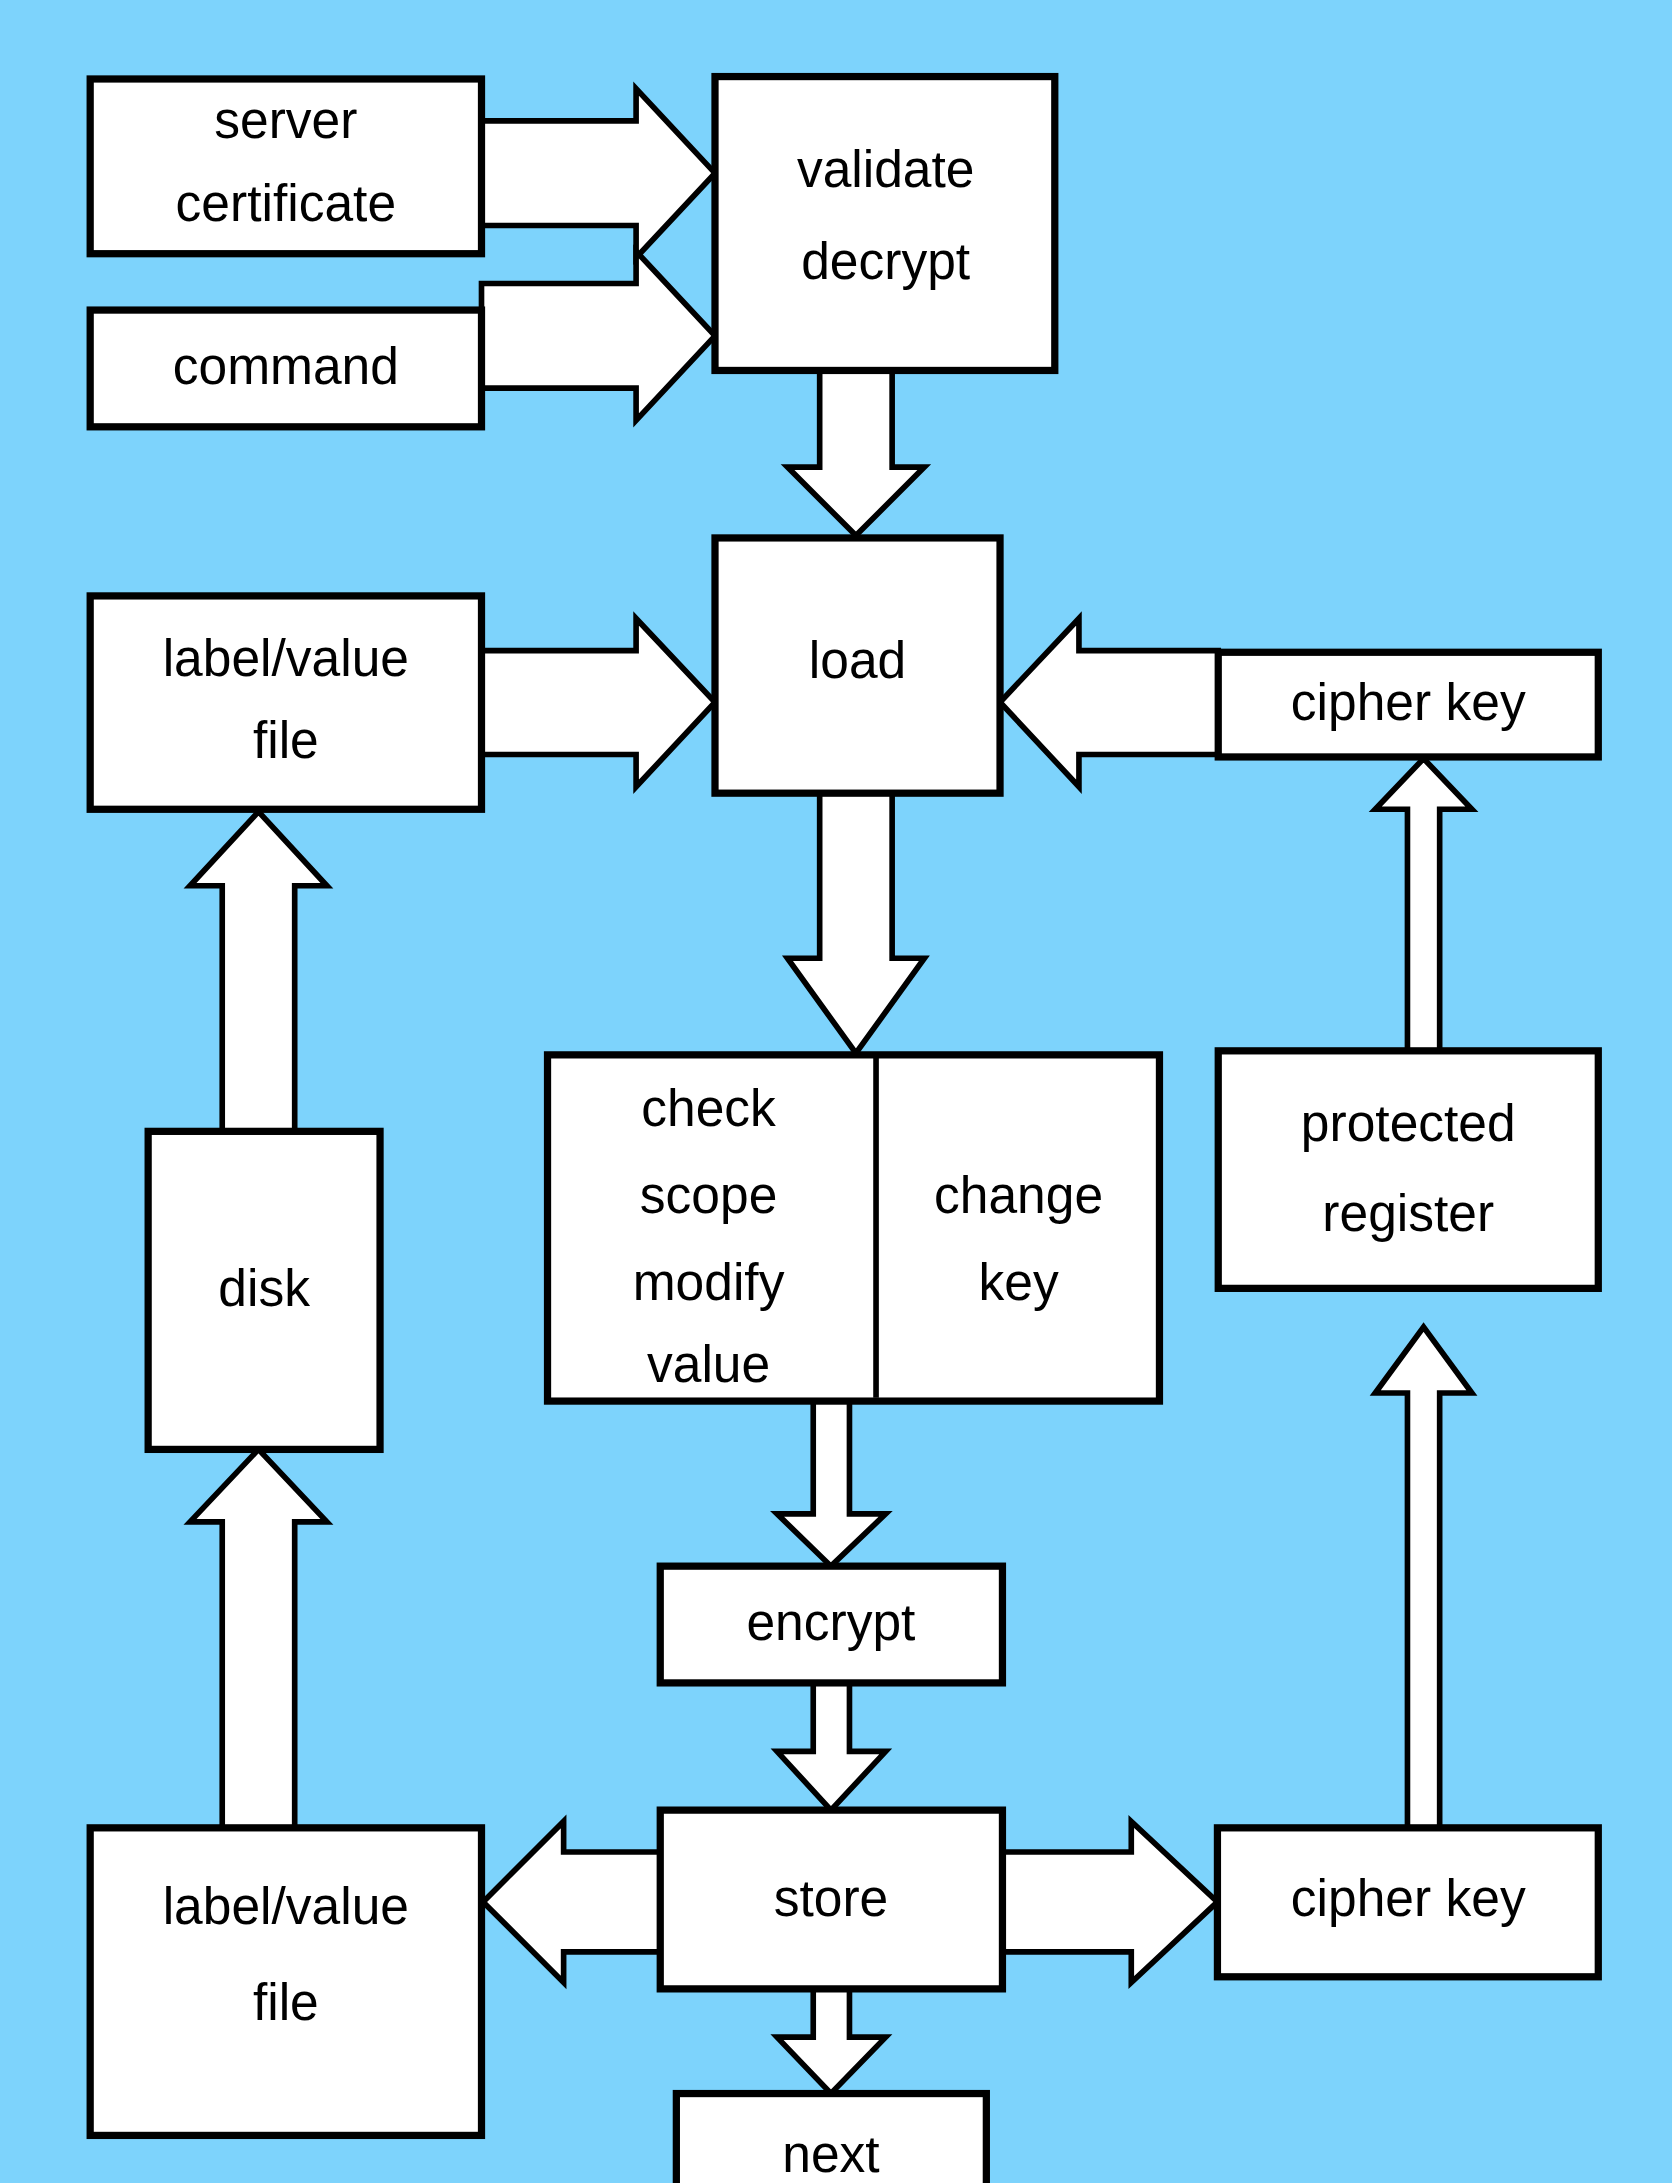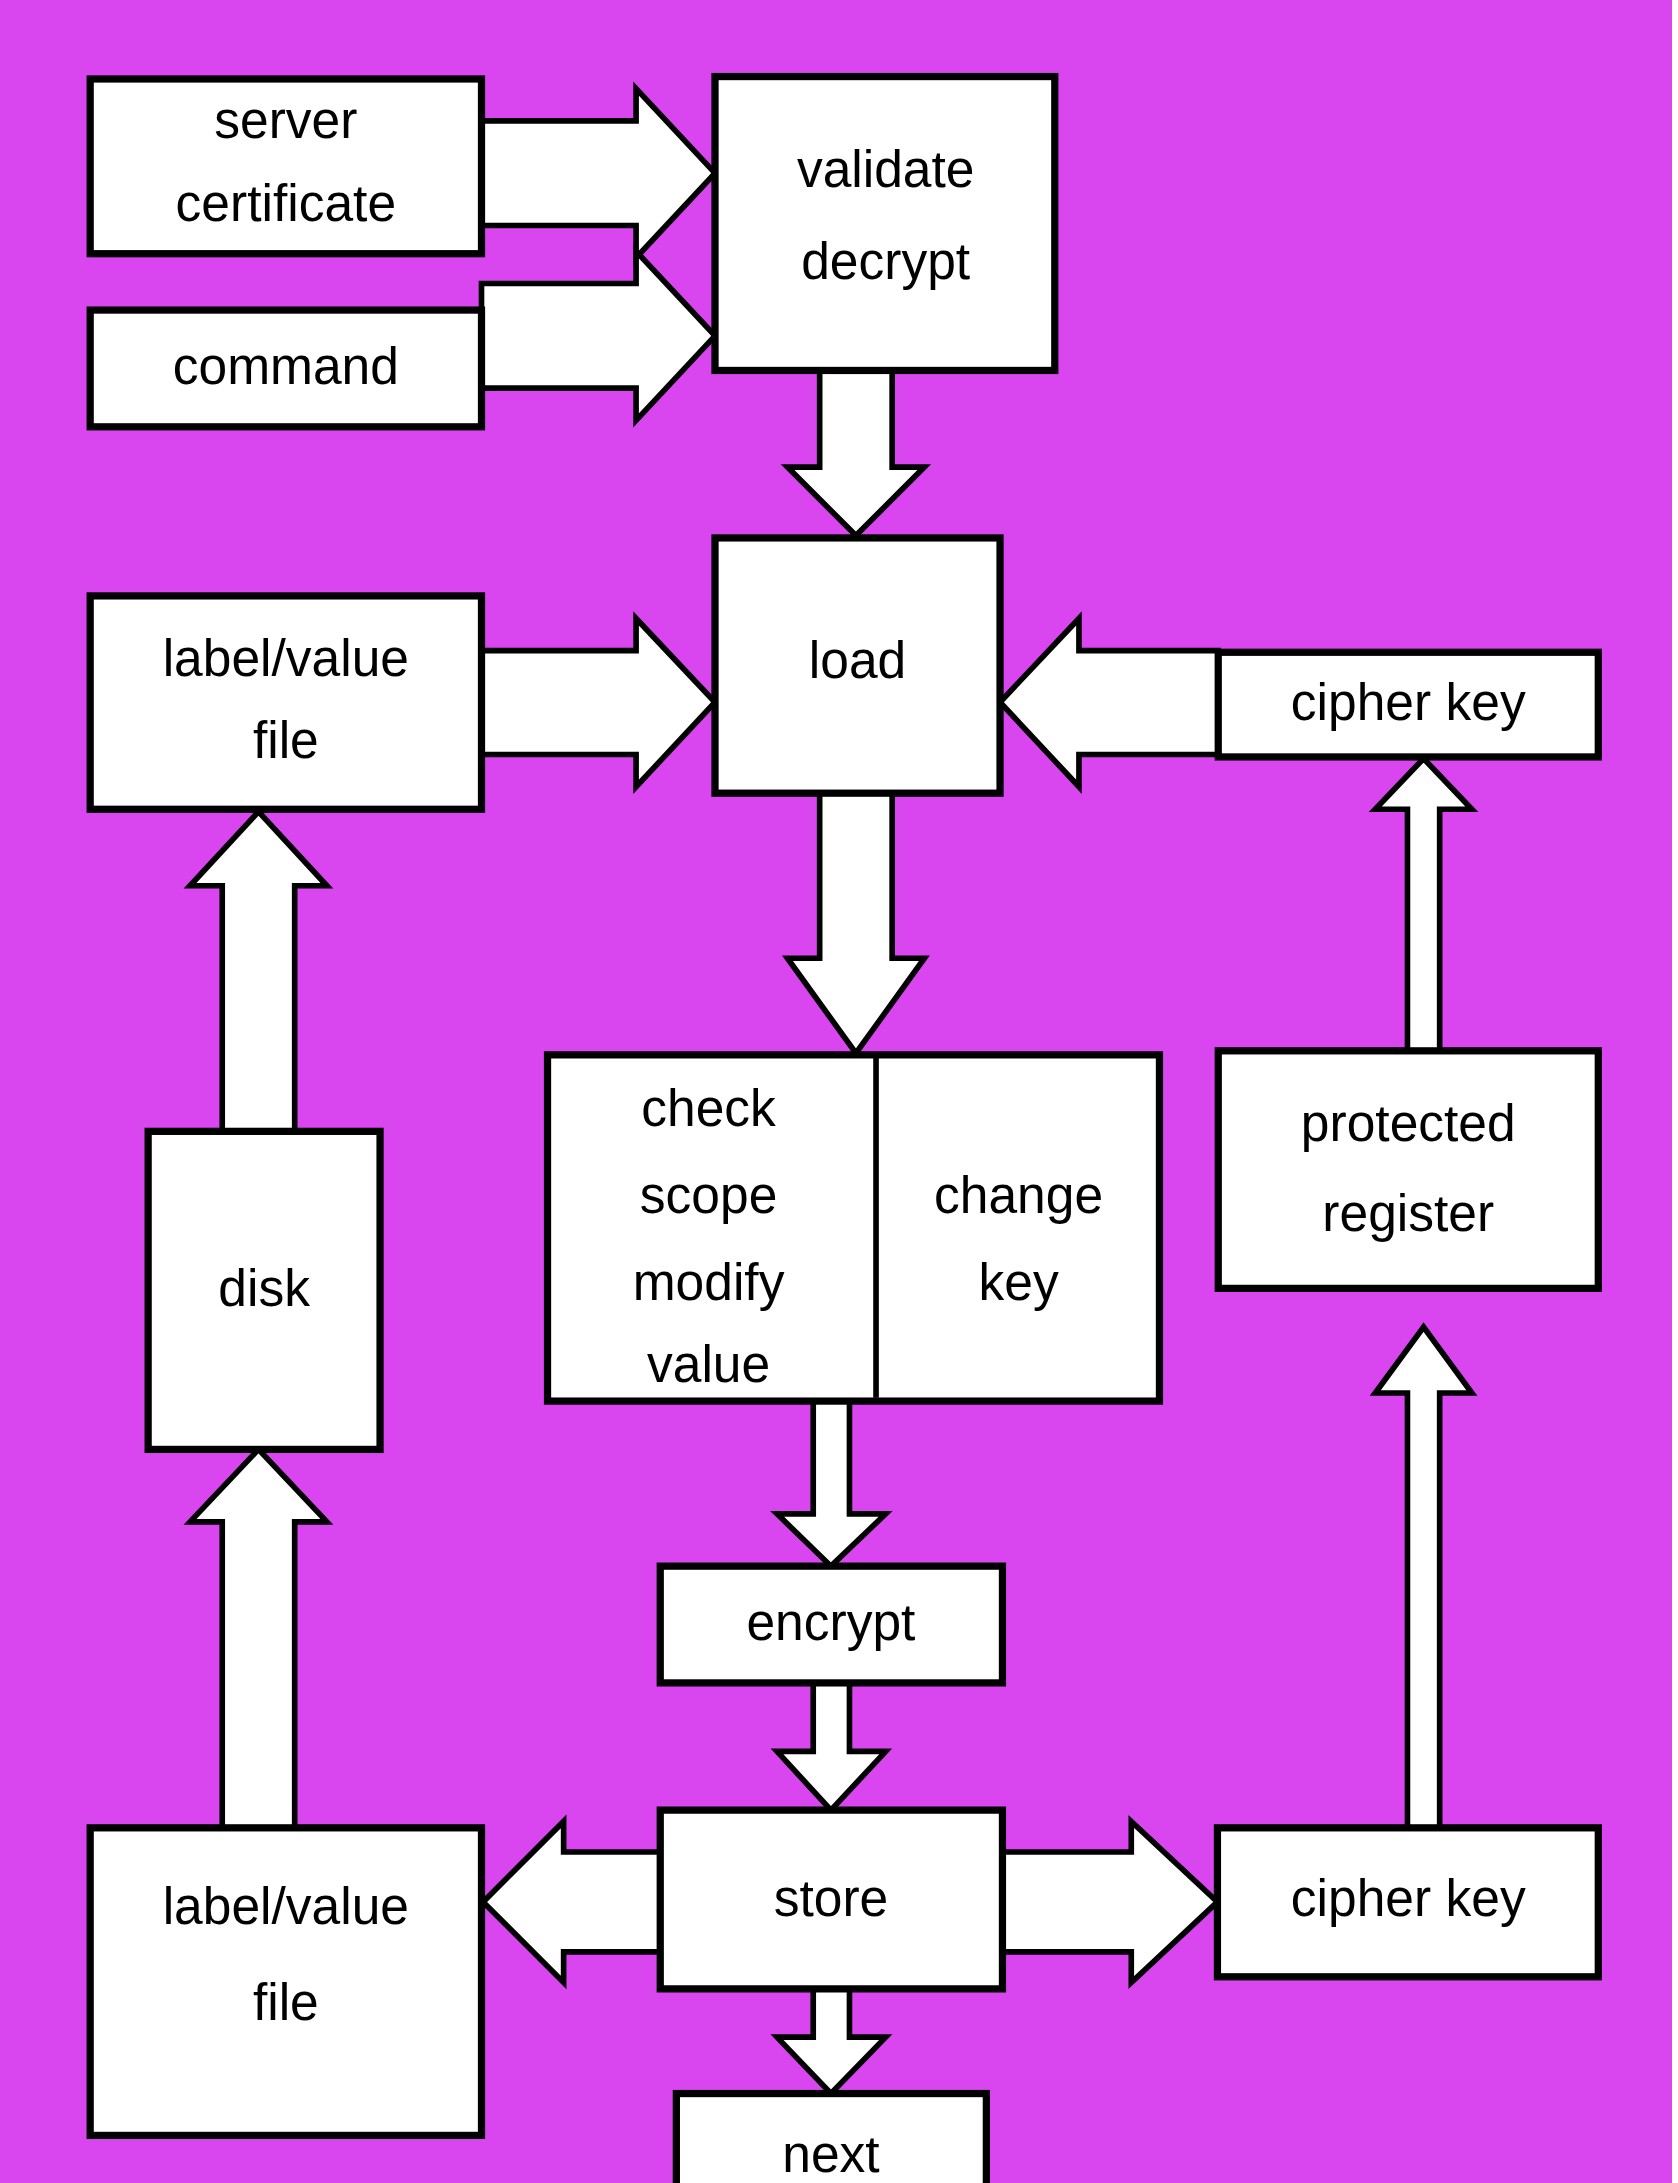--- a/index.html
+++ b/index.html
@@ -10,21 +10,21 @@
   body {
     width: 1678px;
     height: 2183px;
     font-family: "Liberation Sans", sans-serif;
     overflow: hidden;
   }
   #diagram-root {
     position: relative;
     width: 1672px;
     height: 2183px;
-    background: #d946ef;
+    background: #7dd3fc;
   }
   svg.flow {
     position: absolute;
     top: 0;
     left: 0;
     width: 1678px;
     height: 2183px;
     display: block;
   }
   .node-rect {

